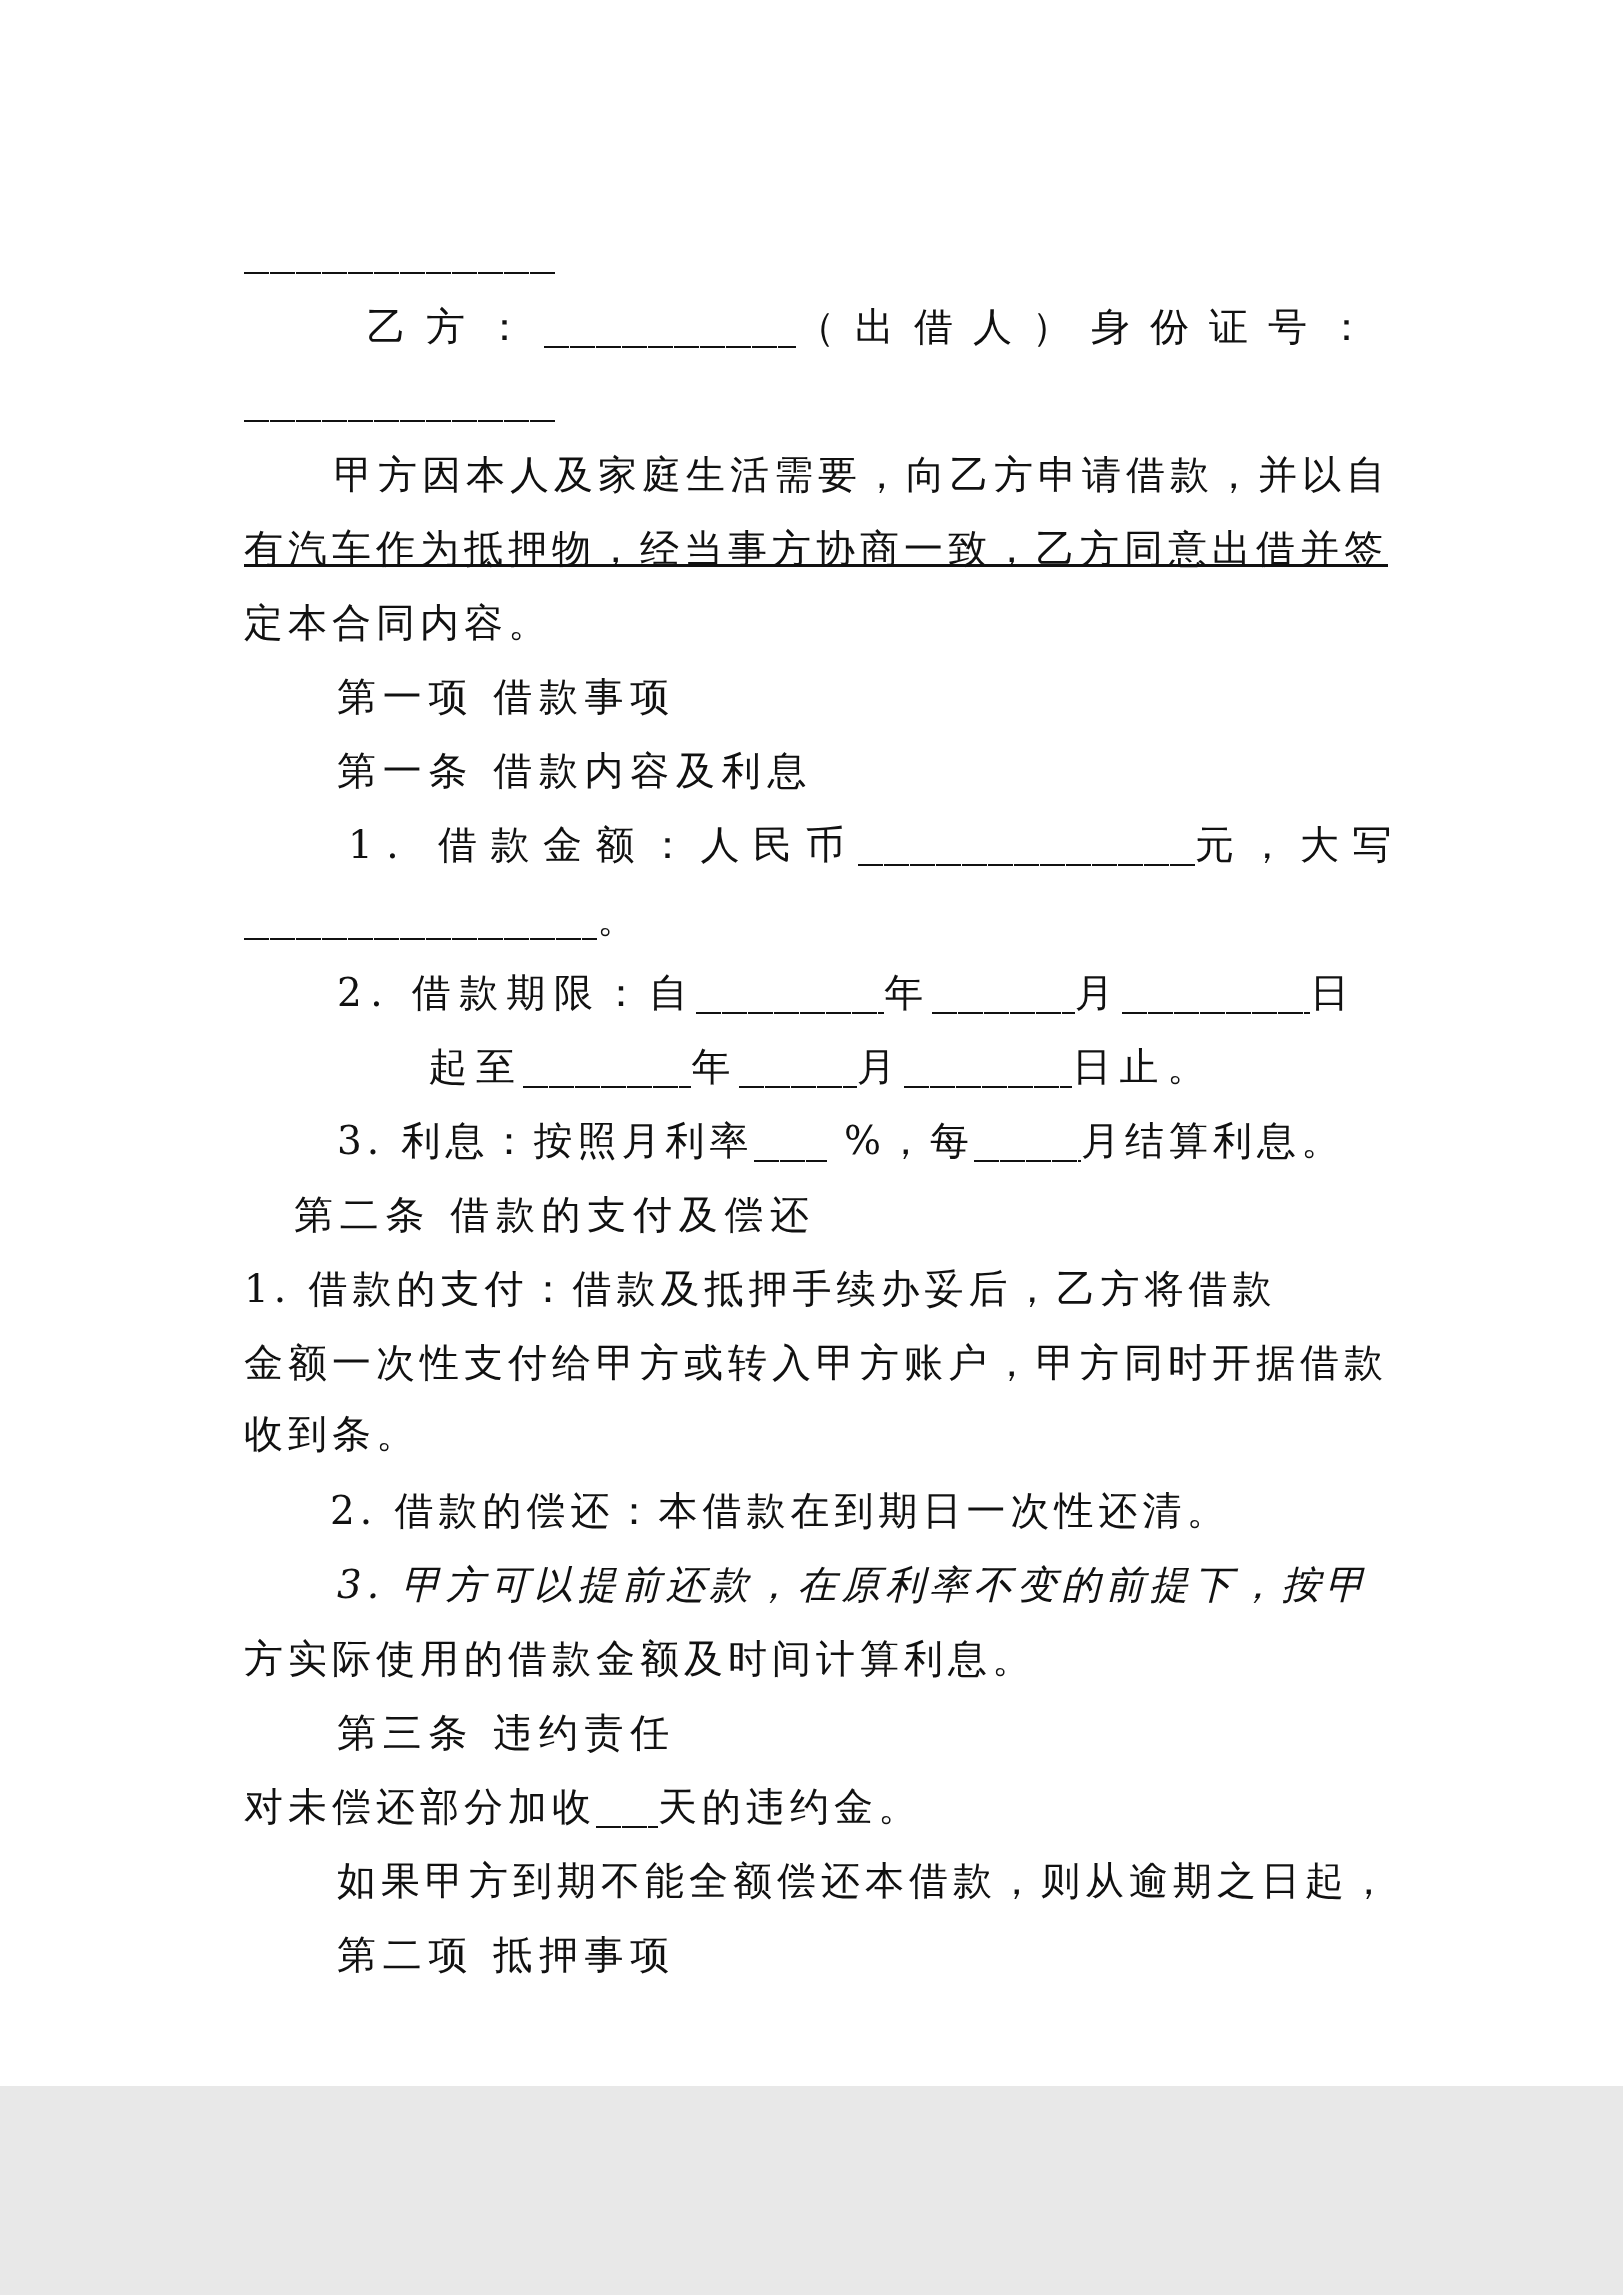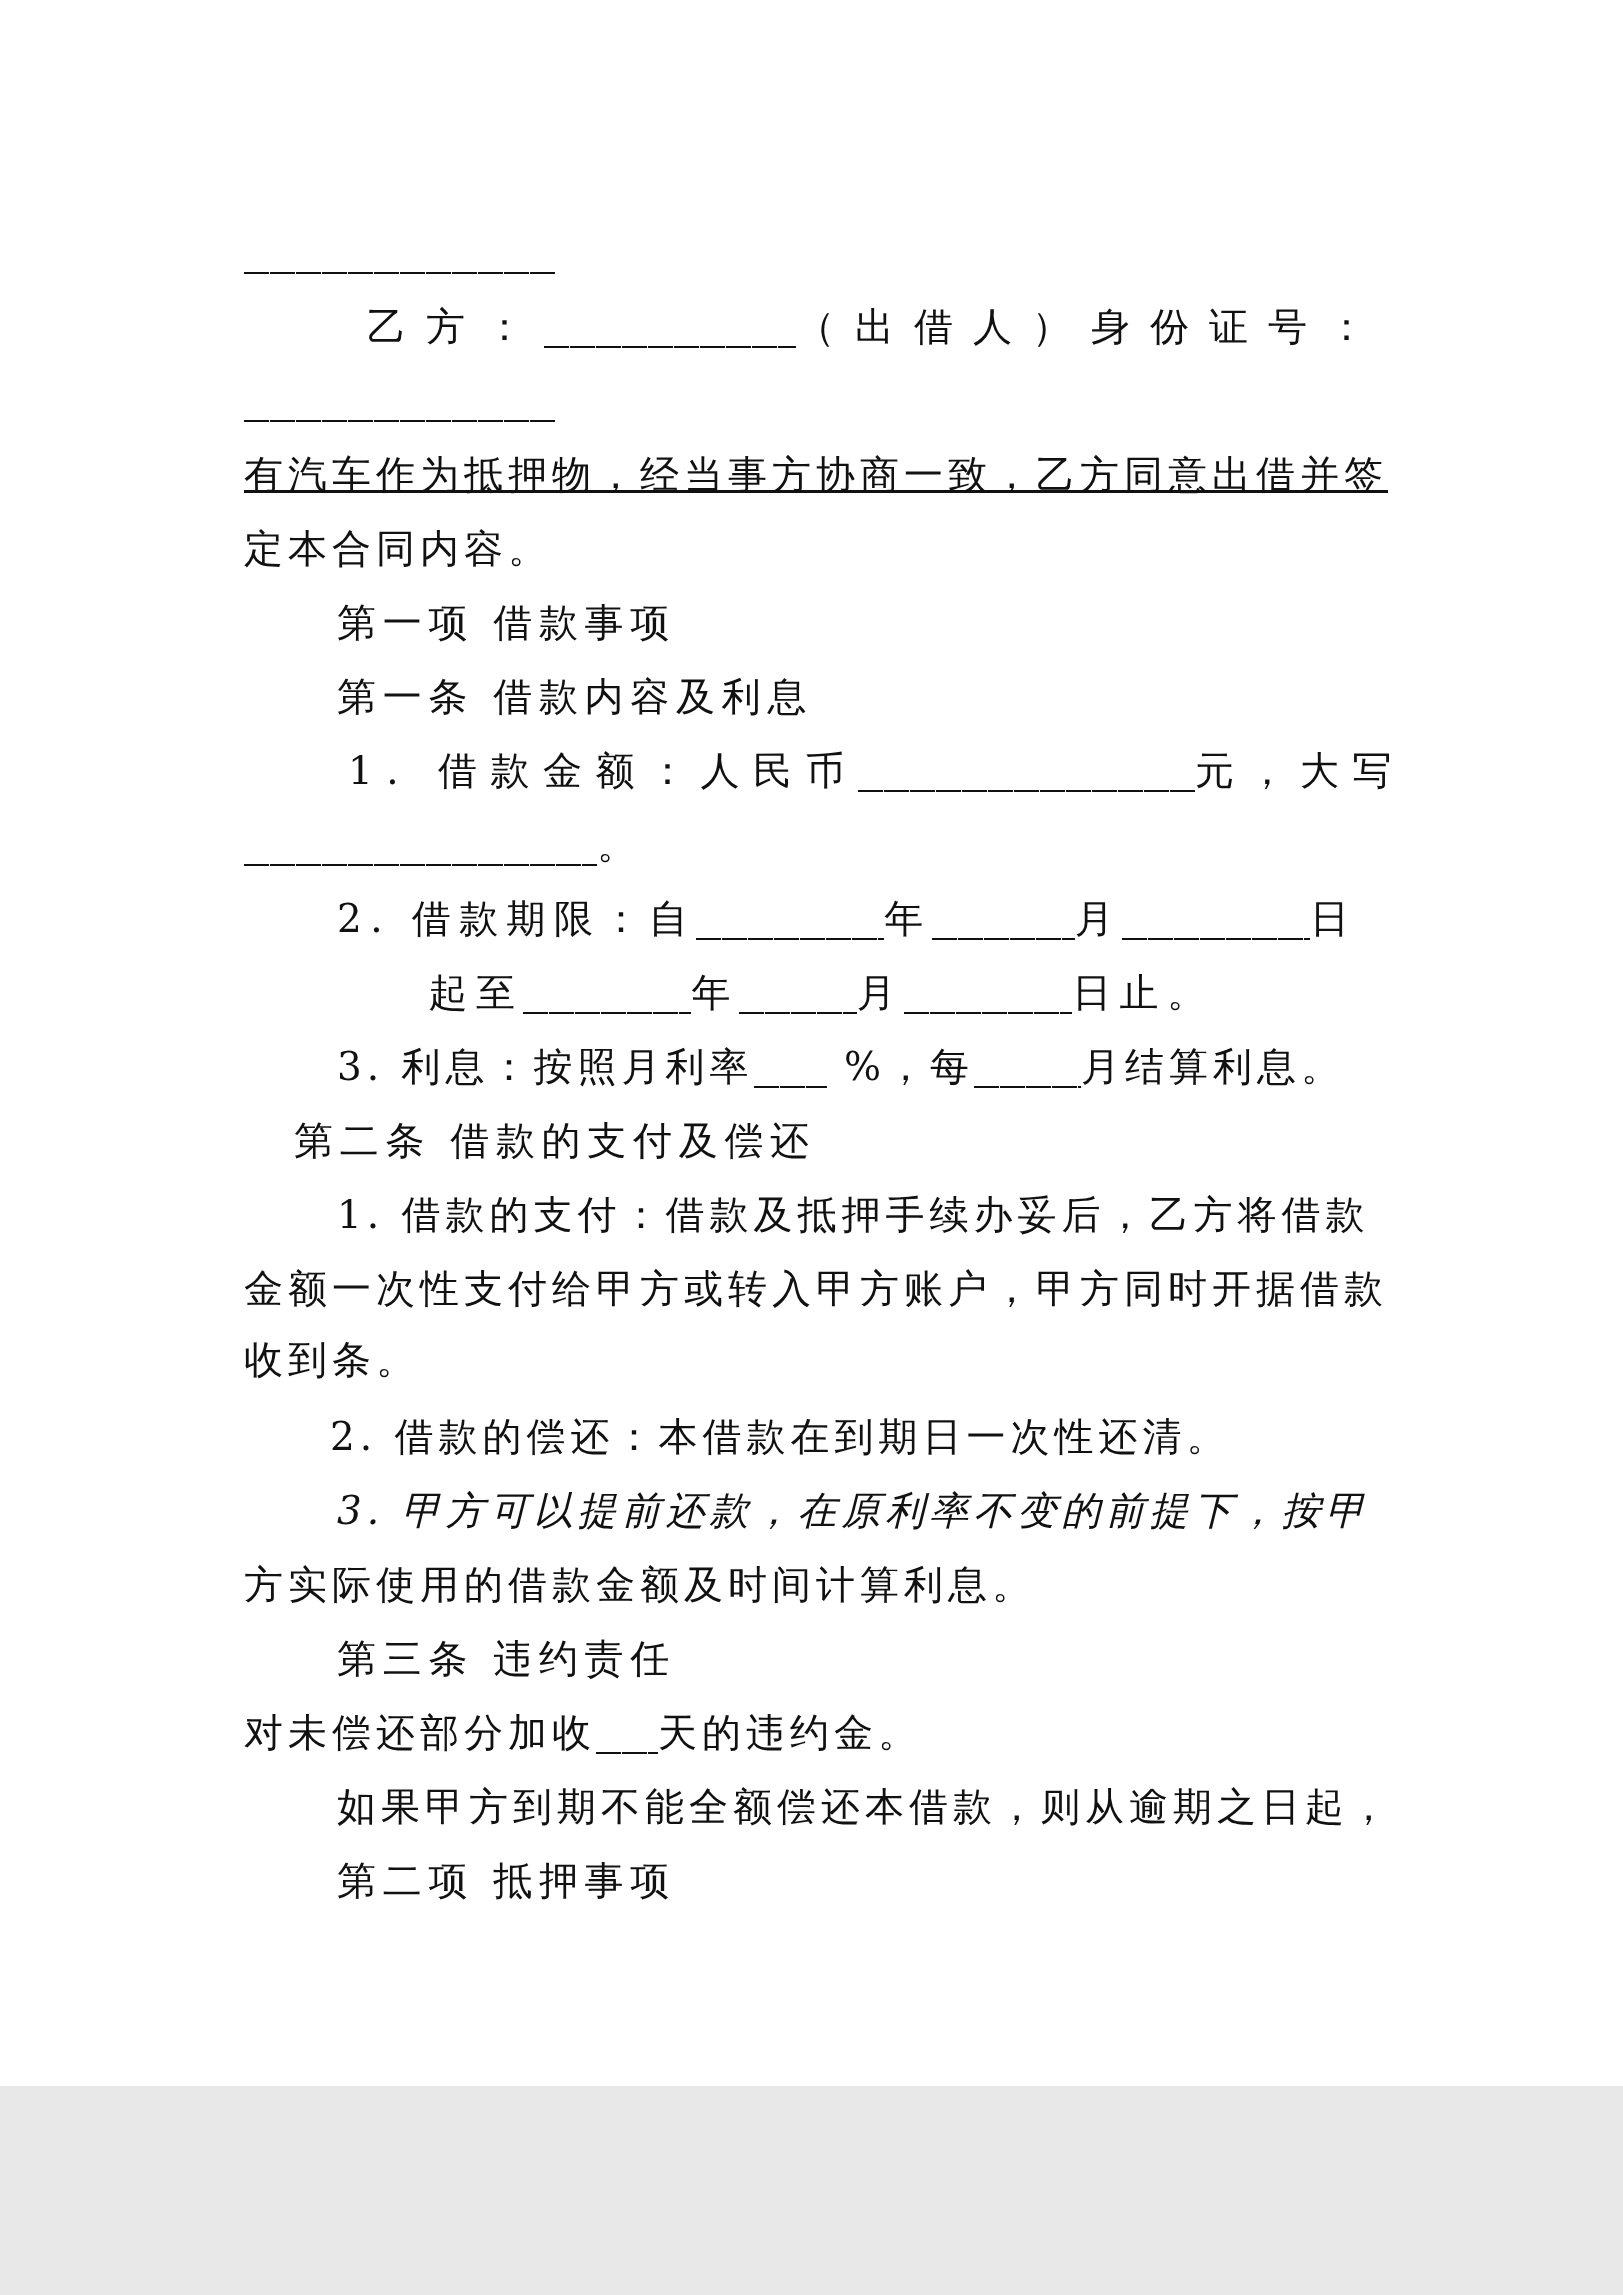--- a/index.html
+++ b/index.html
@@ -45,31 +45,32 @@
   }
 </style>
 </head>
 <body>
 
 <div class="page" style="background: rgb(255, 255, 255); color: rgb(17, 17, 17);">
   <div class="content">
       <div class="line sp-body" style="margin-left: 0px;"><span class="blank" style="width: 311px;"></span></div>
       <div class="line sp-wide" style="margin-left: 123px;"><span class="run">乙方：</span><span class="blank" style="width: 252px;"></span><span class="run">（出借人）身份证号：</span></div>
       <div class="line sp-body" style="margin-left: 0px;"><span class="blank" style="width: 311px;"></span></div>
+      <div class="line sp-body" style="margin-left: 90px;"><span class="run">甲方因本人及家庭生活需要，向乙方申请借款，并以自</span></div>
       <div class="line sp-body" style="margin-left: 0px; text-decoration: underline;"><span class="run">有汽车作为抵押物，经当事方协商一致，乙方同意出借并签</span></div>
       <div class="line sp-body" style="margin-left: 0px;"><span class="run">定本合同内容。</span></div>
       <div class="line sp-head" style="margin-left: 93px;"><span class="run">第一项 借款事项</span></div>
       <div class="line sp-head" style="margin-left: 93px;"><span class="run">第一条 借款内容及利息</span></div>
       <div class="line sp-amt" style="margin-left: 104px;"><span class="run">1. 借款金额：人民币</span><span class="blank" style="width: 337px;"></span><span class="run">元，大写</span></div>
       <div class="line sp-body" style="margin-left: 0px;"><span class="blank" style="width: 353px;"></span><span class="run">。</span></div>
       <div class="line sp-date" style="margin-left: 93px;"><span class="run">2. 借款期限：自</span><span class="blank" style="width: 188px;"></span><span class="run">年</span><span class="blank" style="width: 143px;"></span><span class="run">月</span><span class="blank" style="width: 188px;"></span><span class="run">日</span></div>
       <div class="line sp-date" style="margin-left: 0px; text-align: center;"><span class="run">起至</span><span class="blank" style="width: 168px;"></span><span class="run">年</span><span class="blank" style="width: 118px;"></span><span class="run">月</span><span class="blank" style="width: 168px;"></span><span class="run">日止。</span></div>
       <div class="line sp-body" style="margin-left: 93px;"><span class="run">3. 利息：按照月利率</span><span class="blank" style="width: 73px;"></span><span class="run"> %，每</span><span class="blank" style="width: 107px;"></span><span class="run">月结算利息。</span></div>
       <div class="line sp-head" style="margin-left: 50px;"><span class="run">第二条 借款的支付及偿还</span></div>
-      <div class="line sp-body" style="margin-left: 93px;"><span class="run">1. 借款的支付：借款及抵押手续办妥后，乙方将借款</span></div>
+      <div class="line sp-body" style=""><span class="run">1. 借款的支付：借款及抵押手续办妥后，乙方将借款</span></div>
       <div class="line sp-body" style="margin-left: 0px;"><span class="run">金额一次性支付给甲方或转入甲方账户，甲方同时开据借款</span></div>
       <div class="line sp-body" style="margin-left: 0px; font-family: Liberation Mono, monospace;"><span class="run">收到条。</span></div>
       <div class="line sp-body" style="margin-left: 86px;"><span class="run">2. 借款的偿还：本借款在到期日一次性还清。</span></div>
       <div class="line sp-body" style="margin-left: 93px; font-style: italic;"><span class="run">3. 甲方可以提前还款，在原利率不变的前提下，按甲</span></div>
       <div class="line sp-body" style="margin-left: 0px;"><span class="run">方实际使用的借款金额及时间计算利息。</span></div>
       <div class="line sp-head" style="margin-left: 93px;"><span class="run">第三条 违约责任</span></div>
       <div class="line sp-body" style="margin-left: 0px;"><span class="run">对未偿还部分加收</span><span class="blank" style="width: 62px;"></span><span class="run">天的违约金。</span></div>
       <div class="line sp-body" style="margin-left: 93px;"><span class="run">如果甲方到期不能全额偿还本借款，则从逾期之日起，</span></div>
       <div class="line sp-head" style="margin-left: 93px;"><span class="run">第二项 抵押事项</span></div>
     </div>

